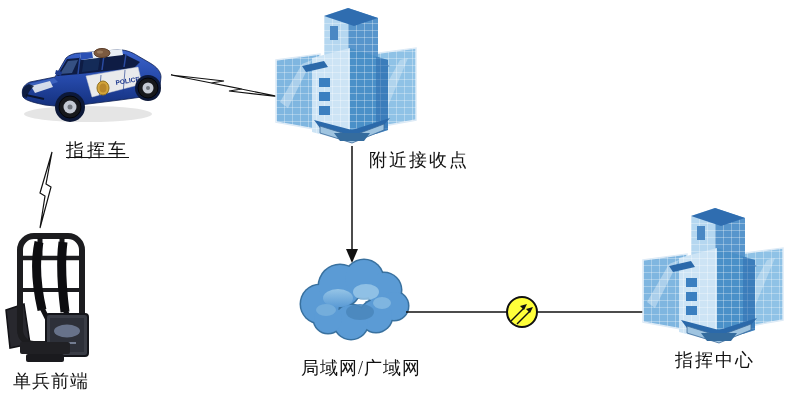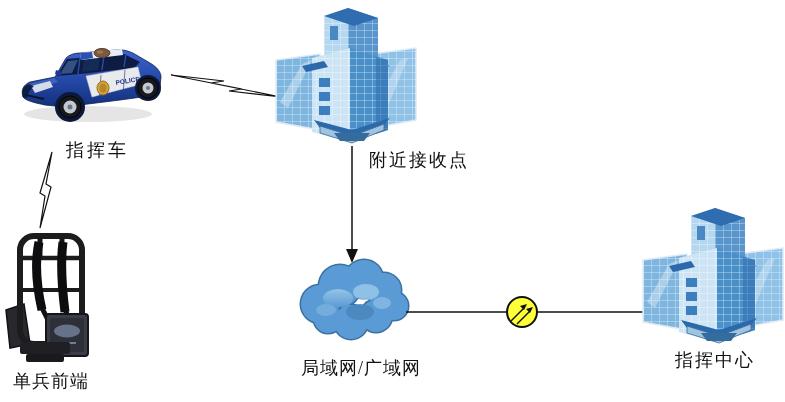--- a/index.html
+++ b/index.html
@@ -178,21 +178,21 @@
       <rect x="40" y="84" width="42" height="42" rx="3" fill="#3a3d46" stroke="#14151a" stroke-width="2"></rect>
       <rect x="44" y="88" width="34" height="34" fill="#2d3039"></rect>
       <ellipse cx="61" cy="101" rx="13" ry="6.5" fill="#76839f" opacity="0.8"></ellipse>
       <rect x="50" y="112" width="20" height="2" fill="#98a6c0" opacity="0.65"></rect>
       <rect x="50" y="116.5" width="13" height="2" fill="#98a6c0" opacity="0.5"></rect>
       <rect x="14" y="112" width="50" height="12" rx="2" fill="#202024"></rect>
       <rect x="20" y="124" width="38" height="8" rx="2" fill="#1a1a1e"></rect>
     </g>
   </svg>
 
-  <div class="label ls3" style="left:66px;top:140px;">指挥车</div>
+  <div class="label ls3" style="left:66px;top:140px;text-decoration:underline;">指挥车</div>
 
   <div class="label ls2" style="left:369px;top:150px;">附近接收点</div>
 
   <div class="label ls1" style="left:13px;top:371px;">单兵前端</div>
 
   <div class="label ls2" style="left:675px;top:350px;">指挥中心</div>
 
   <div class="label ls1" style="left:301px;top:358px;">局域网/广域网</div>
 </div>
 

